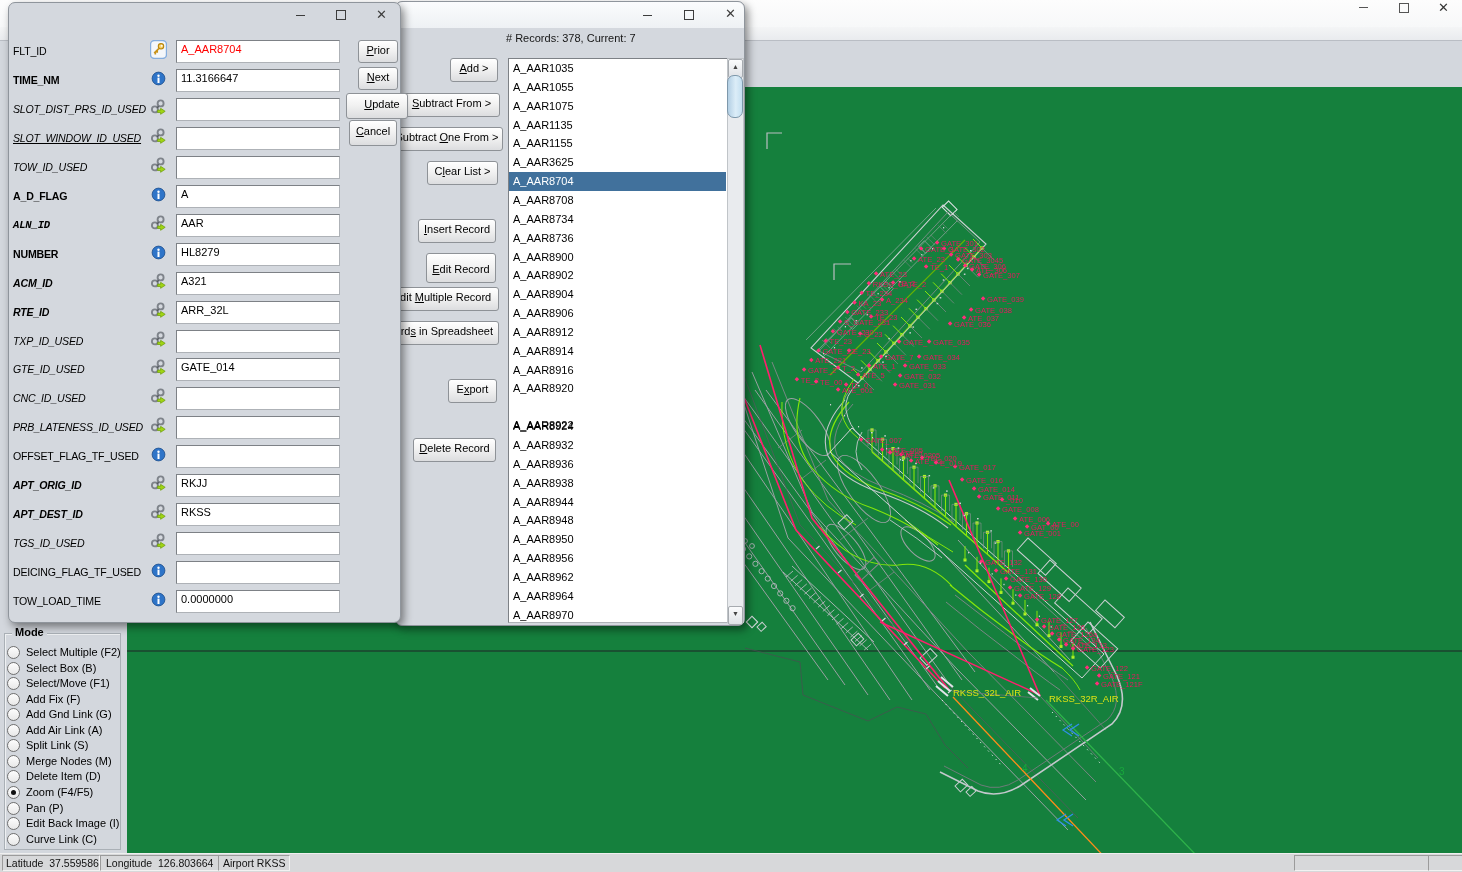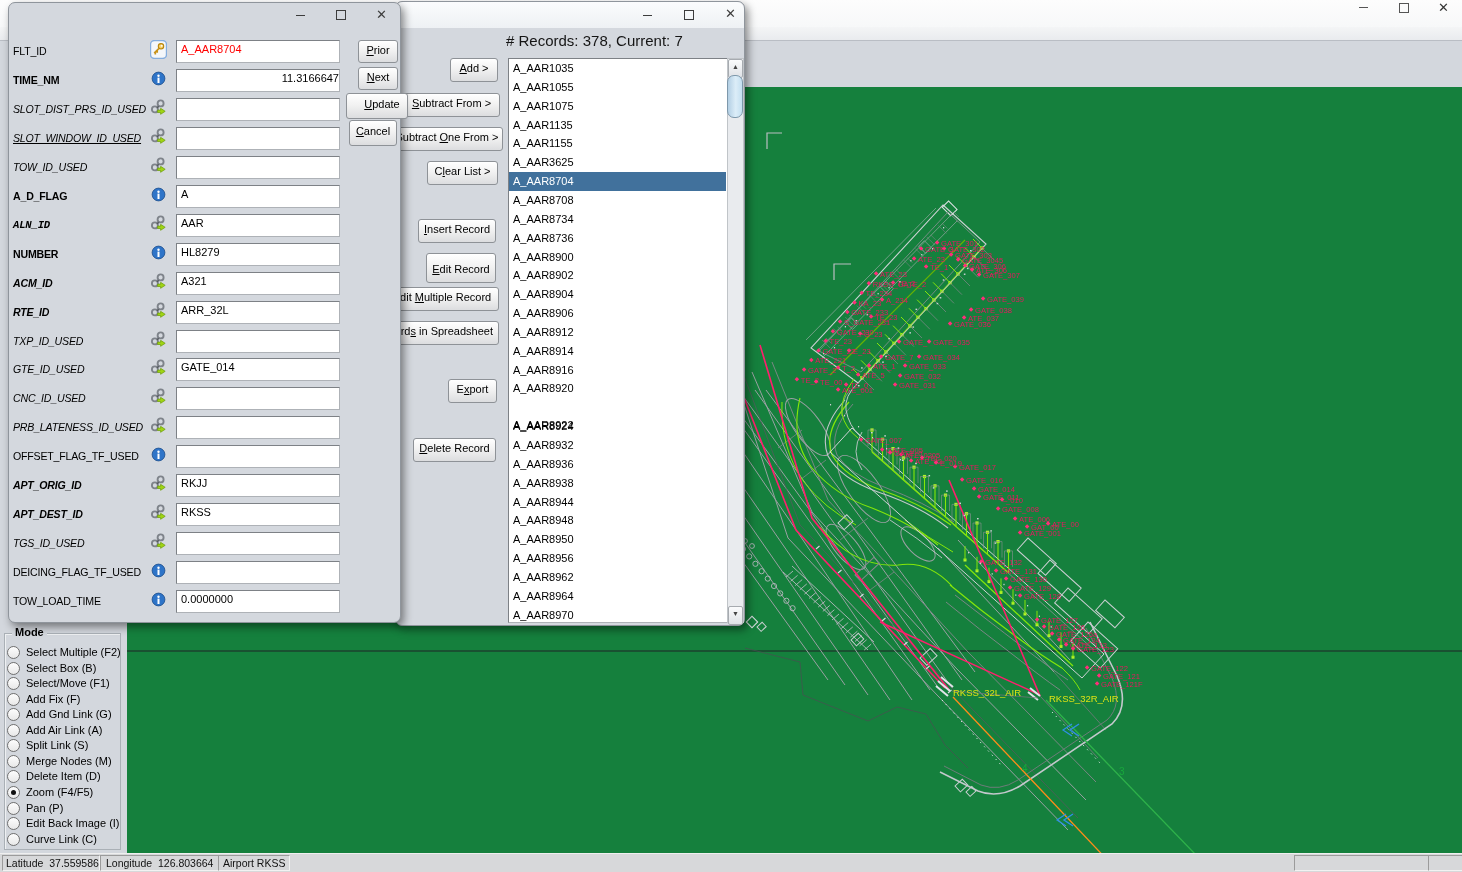--- a/index.html
+++ b/index.html
@@ -444,21 +444,21 @@
 <div class="sbox" style="left:100px;width:112px;">Longitude&nbsp;&nbsp;126.803664</div>
 <div class="sbox" style="left:218px;width:66px;padding-left:4px;">Airport RKSS</div>
 <div class="sbox" style="left:1294px;width:128px;"></div>
 <div class="sbox" style="left:1428px;width:30px;"></div>
 
 <div class="dlg" id="dlg2" style="left:395px;top:1px;width:348px;height:623px;">
   <div class="dlgtitle"></div>
   <div class="winglyph" style="left:247px;top:12px;width:9px;border-bottom:1px solid #3c3c3c;height:1px;"></div>
   <div class="abs" style="left:288px;top:8px;width:8px;height:8px;border:1px solid #3c3c3c;position:absolute;"></div>
   <div class="winglyph" style="left:329px;top:4px;">✕</div>
-  <div style="position:absolute;left:110px;top:30px;font-size:15px;color:#151515;">#&nbsp;Records: 378, Current: 7</div>
+  <div style="position:absolute;left:110px;top:30px;font-size:11px;color:#151515;">#&nbsp;Records: 378, Current: 7</div>
   <div class="btn" style="left:54px;top:56px;width:46px;height:19px;padding-top:3px;"><u>A</u>dd &gt;</div>
   <div class="btn" style="left:7px;top:91px;width:95px;height:19px;padding-top:3px;"><u>S</u>ubtract From &gt;</div>
   <div class="btn" style="left:-5px;top:125px;width:110px;height:19px;padding-top:3px;">Subtract <u>O</u>ne From &gt;</div>
   <div class="btn" style="left:31px;top:159px;width:69px;height:19px;padding-top:3px;">C<u>l</u>ear List &gt;</div>
   <div class="btn" style="left:22px;top:217px;width:76px;height:19px;padding-top:3px;"><u>I</u>nsert Record</div>
   <div class="btn" style="left:30px;top:251px;width:68px;height:19px;padding-top:9px;"><u>E</u>dit Record</div>
   <div class="btn" style="left:-11px;top:285px;width:112px;height:19px;padding-top:3px;">Edit <u>M</u>ultiple Record</div>
   <div class="btn" style="left:-27px;top:319px;width:128px;height:19px;padding-top:3px;">Record<u>s</u> in Spreadsheet</div>
   <div class="btn" style="left:52px;top:377px;width:47px;height:19px;padding-top:3px;">E<u>x</u>port</div>
   <div class="btn" style="left:17px;top:436px;width:81px;height:19px;padding-top:3px;"><u>D</u>elete Record</div>
@@ -512,21 +512,21 @@
           <circle cx="11.6" cy="5.7" r="1" fill="#fdfaf0"></circle>
           <path d="M9 8.3 L4.2 13.1 M5.3 12 L5.3 14.6 M7.2 10.1 L7.2 12.7" stroke="#c8931a" stroke-width="1.7" fill="none"></path>
         </svg></div>
       <div class="fld" style="top:37px;color:#f00;">A_AAR8704</div>
       <div class="lbl" style="top:70.95px;font-weight:bold;">TIME_NM</div>
       <div class="ic" style="top:65.95px;"><svg width="17" height="19" viewBox="0 0 17 19">
           <circle cx="8.5" cy="9.5" r="6.4" fill="#2e74c8" stroke="#1b4d8c" stroke-width="0.8"></circle>
           <circle cx="8.5" cy="6.8" r="1.2" fill="#fff"></circle>
           <rect x="7.5" y="8.6" width="2" height="5.4" fill="#fff"></rect>
         </svg></div>
-      <div class="fld" style="top:65.95px;text-align:right;">11.3166647</div>
+      <div class="fld" style="top:65.95px;">11.3166647</div>
       <div class="lbl" style="top:99.9px;font-style:italic;">SLOT_DIST_PRS_ID_USED</div>
       <div class="ic" style="top:94.9px;"><svg width="17" height="19" viewBox="0 0 17 19">
           <circle cx="10.6" cy="5.4" r="3" fill="none" stroke="#7e838a" stroke-width="1.9"></circle>
           <circle cx="4.9" cy="11.4" r="3" fill="none" stroke="#7e838a" stroke-width="1.9"></circle>
           <path d="M8.7 8.2 L7 10" stroke="#555a60" stroke-width="1.4"></path>
           <path d="M7.6 12.1 L10.6 12.1 L10.6 10.3 L15.2 13.3 L10.6 16.3 L10.6 14.5 L7.6 14.5 Z" fill="#a0d414" stroke="#689c05" stroke-width="0.7"></path>
         </svg></div>
       <div class="fld" style="top:94.9px;"></div>
       <div class="lbl" style="top:128.85px;font-style:italic;text-decoration:underline;">SLOT_WINDOW_ID_USED</div>
       <div class="ic" style="top:123.85px;"><svg width="17" height="19" viewBox="0 0 17 19">

